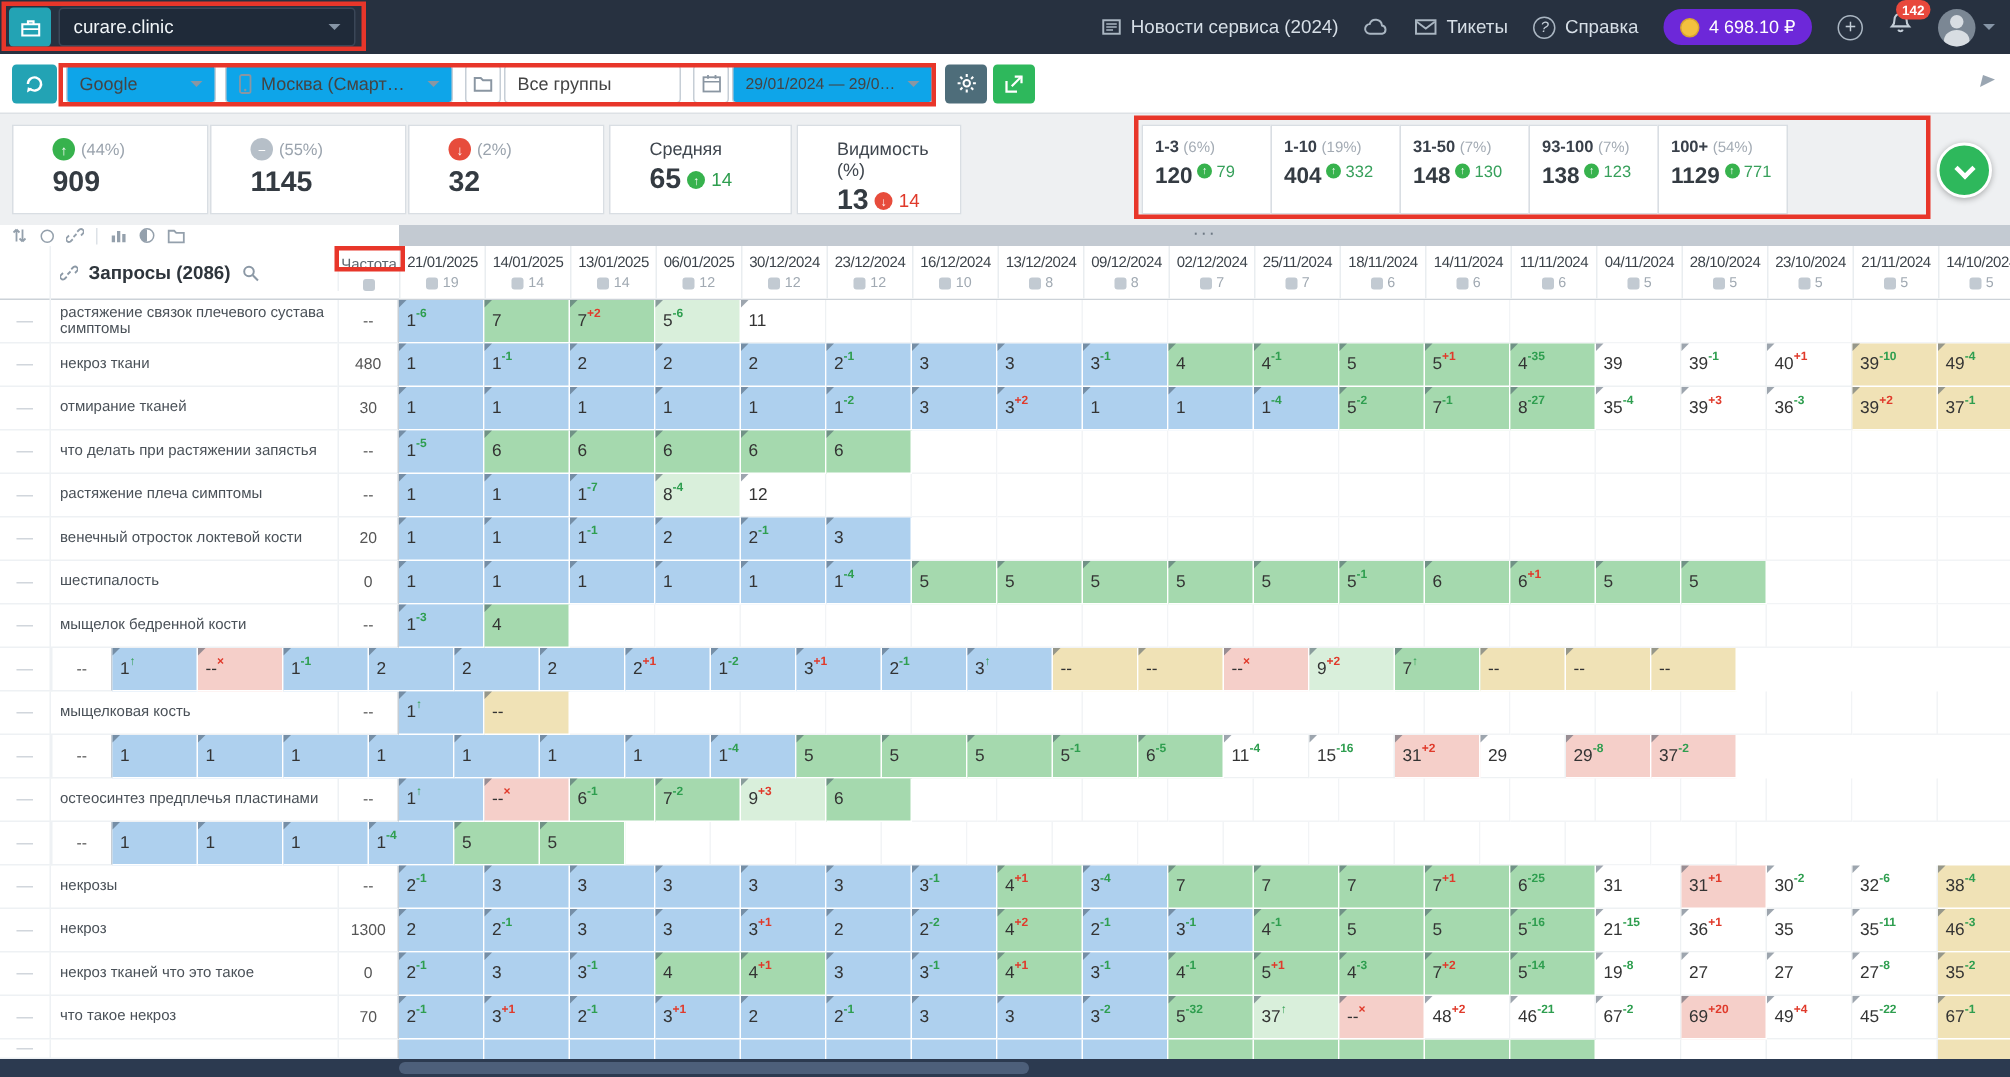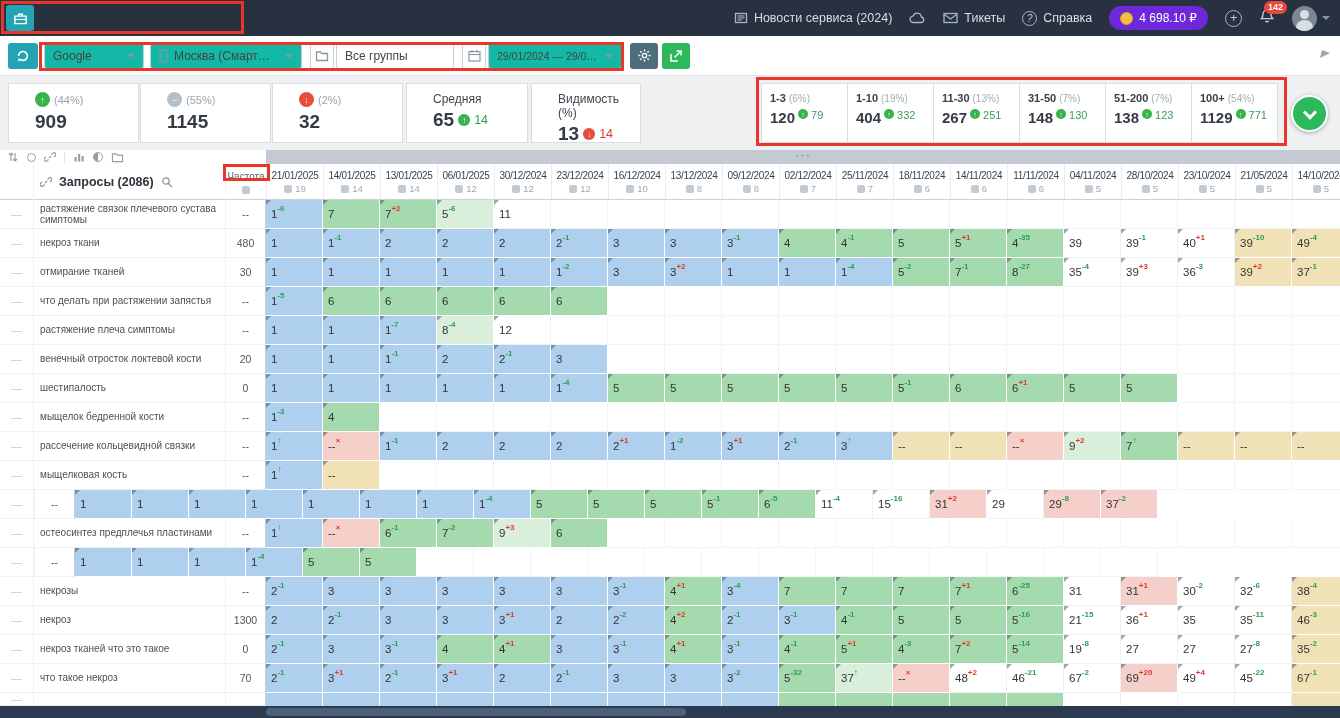--- a/index.html
+++ b/index.html
@@ -29,21 +29,21 @@
   .avatar { width:25px; height:25px; border-radius:50%; background:#7b8794; position:relative; overflow:hidden; display:inline-block; }
   .avatar::before { content:""; position:absolute; left:8px; top:4px; width:9px; height:9px; border-radius:50%; background:#d8dde2; }
   .avatar::after { content:""; position:absolute; left:4px; top:14px; width:17px; height:14px; border-radius:50%; background:#d8dde2; }
 
   
   .toolbar { height:40px; background:#fff; border-bottom:1px solid #dde1e5; display:flex; align-items:center; padding-left:8px; position:relative; }
   .tb-btn { width:30px; height:26px; border:none; border-radius:3px; display:flex; align-items:center; justify-content:center; cursor:pointer; }
   .tb-btn.teal { background:var(--accent_teal,#23a3b4); margin-right:6px; }
   .tb-btn.dark { background:#4e6d7a; width:28px; margin-left:8px; }
   .tb-btn.green { background:var(--accent_green,#2eb85c); width:28px; margin-left:4px; }
-  .tb-select { height:26px; border:1px solid #c6ced6; border-radius:3px; background:#14b8a6; display:flex; align-items:center; gap:6px; padding:12px 8px; font-size:12px; color:#444; cursor:pointer; white-space:nowrap; overflow:hidden; }
+  .tb-select { height:26px; border:1px solid #c6ced6; border-radius:3px; background:#0ea5e9; display:flex; align-items:center; gap:6px; padding:12px 8px; font-size:12px; color:#444; cursor:pointer; white-space:nowrap; overflow:hidden; }
   .tb-select .sel-text { flex:1; overflow:hidden; text-overflow:ellipsis; }
   .tb-select .chev { border-top-color:#8a96a2; margin-left:2px; }
   .w100 { width:100px; margin-right:6px; }
   .w152 { width:152px; margin-right:8px; }
   .w134 { width:134px; font-size:10.5px; }
   .tb-icon { width:24px; height:26px; border:1px solid #c6ced6; border-radius:3px; background:#fff; display:flex; align-items:center; justify-content:center; cursor:pointer; margin-right:2px; }
   .tb-input { width:118px; height:26px; border:1px solid #c6ced6; border-radius:3px; font-size:12px; color:#444; padding:0 8px; font-family:inherit; }
   .cal-btn { margin-left:8px; }
   .pin { position:absolute; right:8px; top:10px; cursor:pointer; }
 
@@ -138,20 +138,24 @@
 <body>
 
 <div class="app">
 
   <header class="navbar">
     <div class="proj-btn">
       <svg width="15" height="15" viewBox="0 0 16 16">
           <path d="M2 5.5h12v8H2z M6 5V3.5h4V5" fill="none" stroke="#fff" stroke-width="1.5"></path>
           <line x1="2" y1="9" x2="14" y2="9" stroke="#fff" stroke-width="1.2"></line>
         </svg>
+    </div>
+    <div class="proj-select">
+      <span class="proj-name">curare.clinic</span>
+      <i class="chev"></i>
     </div>
     <div class="nav-spacer"></div>
     <div class="nav-right">
       <div class="nav-item">
         <svg width="14" height="14" viewBox="0 0 14 14">
             <rect x="1.5" y="2.5" width="11" height="9" fill="none" stroke="#aab6c2" stroke-width="1.3"></rect>
             <line x1="3.5" y1="5" x2="10.5" y2="5" stroke="#aab6c2" stroke-width="1.1"></line>
             <line x1="3.5" y1="7" x2="10.5" y2="7" stroke="#aab6c2" stroke-width="1.1"></line>
             <line x1="3.5" y1="9" x2="8" y2="9" stroke="#aab6c2" stroke-width="1.1"></line>
           </svg>
@@ -308,37 +312,29 @@
         </div>
         <div class="bucket-card">
           <div class="b-top"><span class="b-label">1-10</span><span class="b-pct">(19%)</span></div>
           <div class="b-val">
             <span class="b-num">404</span>
             <i class="mini up"></i>
             <span class="b-delta">332</span>
           </div>
         </div>
         <div class="bucket-card">
-          <div class="b-top"><span class="b-label">11-30</span><span class="b-pct">(13%)</span></div>
-          <div class="b-val">
-            <span class="b-num">267</span>
-            <i class="mini up"></i>
-            <span class="b-delta">251</span>
-          </div>
-        </div>
-        <div class="bucket-card">
           <div class="b-top"><span class="b-label">31-50</span><span class="b-pct">(7%)</span></div>
           <div class="b-val">
             <span class="b-num">148</span>
             <i class="mini up"></i>
             <span class="b-delta">130</span>
           </div>
         </div>
         <div class="bucket-card">
-          <div class="b-top"><span class="b-label">51-200</span><span class="b-pct">(7%)</span></div>
+          <div class="b-top"><span class="b-label">93-100</span><span class="b-pct">(7%)</span></div>
           <div class="b-val">
             <span class="b-num">138</span>
             <i class="mini up"></i>
             <span class="b-delta">123</span>
           </div>
         </div>
         <div class="bucket-card">
           <div class="b-top"><span class="b-label">100+</span><span class="b-pct">(54%)</span></div>
           <div class="b-val">
             <span class="b-num">1129</span>
@@ -462,21 +458,21 @@
             </div>
             <div class="dcell">
               <span class="dt">28/10/2024</span>
               <span class="dc"><i class="dcic"></i>5</span>
             </div>
             <div class="dcell">
               <span class="dt">23/10/2024</span>
               <span class="dc"><i class="dcic"></i>5</span>
             </div>
             <div class="dcell">
-              <span class="dt">21/05/2024</span>
+              <span class="dt">21/11/2024</span>
               <span class="dc"><i class="dcic"></i>5</span>
             </div>
             <div class="dcell">
               <span class="dt">14/10/2024</span>
               <span class="dc"><i class="dcic"></i>5</span>
             </div>
           </div>
       </div>
     </div>
     <div class="tbody">
@@ -950,21 +946,20 @@
             <span class="cell e"></span>
             <span class="cell e"></span>
             <span class="cell e"></span>
             <span class="cell e"></span>
             <span class="cell e"></span>
             <span class="cell e"></span>
           </span>
         </div>
         <div class="trow">
           <span class="handle"></span>
-          <span class="qcell">рассечение кольцевидной связки</span>
           <span class="fcell">--</span>
           <span class="cells">
             <span class="cell b">
               <i class="tri"></i>
               <span class="cv">1</span>
               <sup class="g">↑</sup>
             </span>
             <span class="cell p">
               <i class="tri"></i>
               <span class="cv">--</span>

